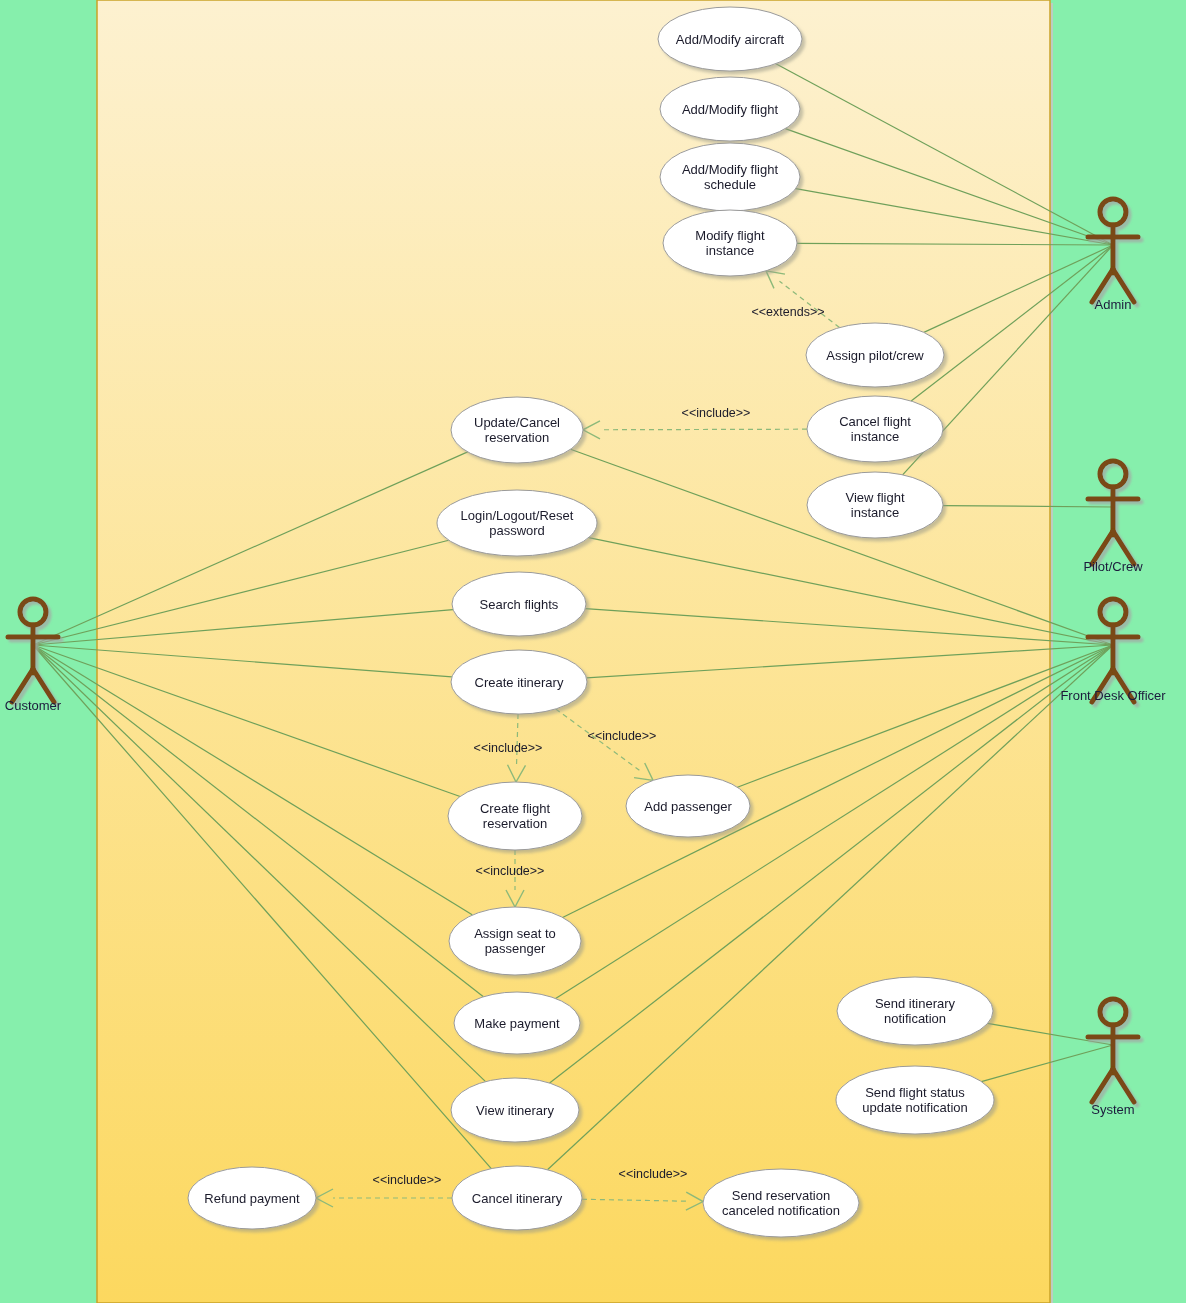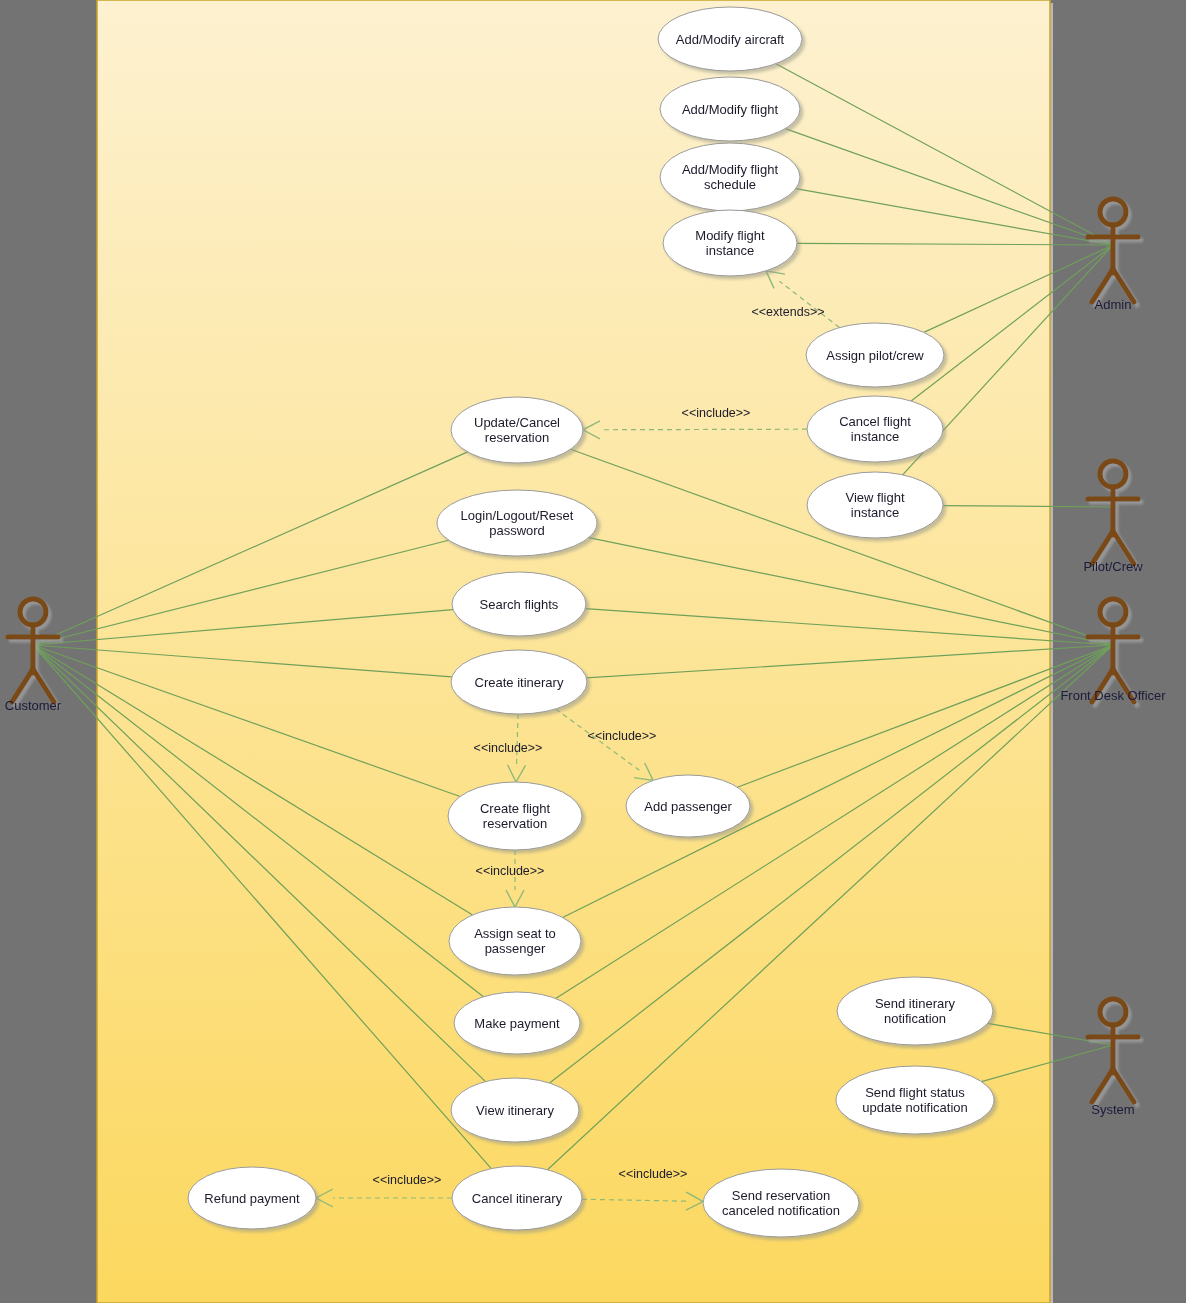--- a/index.html
+++ b/index.html
@@ -7,21 +7,21 @@
     padding: 0;
     background: #ffffff;
   }
   body {
     font-family: "Liberation Sans", sans-serif;
   }
   #stage {
     position: relative;
     width: 1186px;
     height: 1303px;
-    background: #737373;
+    background: #86efac;
     overflow: hidden;
   }
   #diagram-svg {
     position: absolute;
     left: 0;
     top: 0;
     width: 1186px;
     height: 1303px;
   }
   .uc-text {

